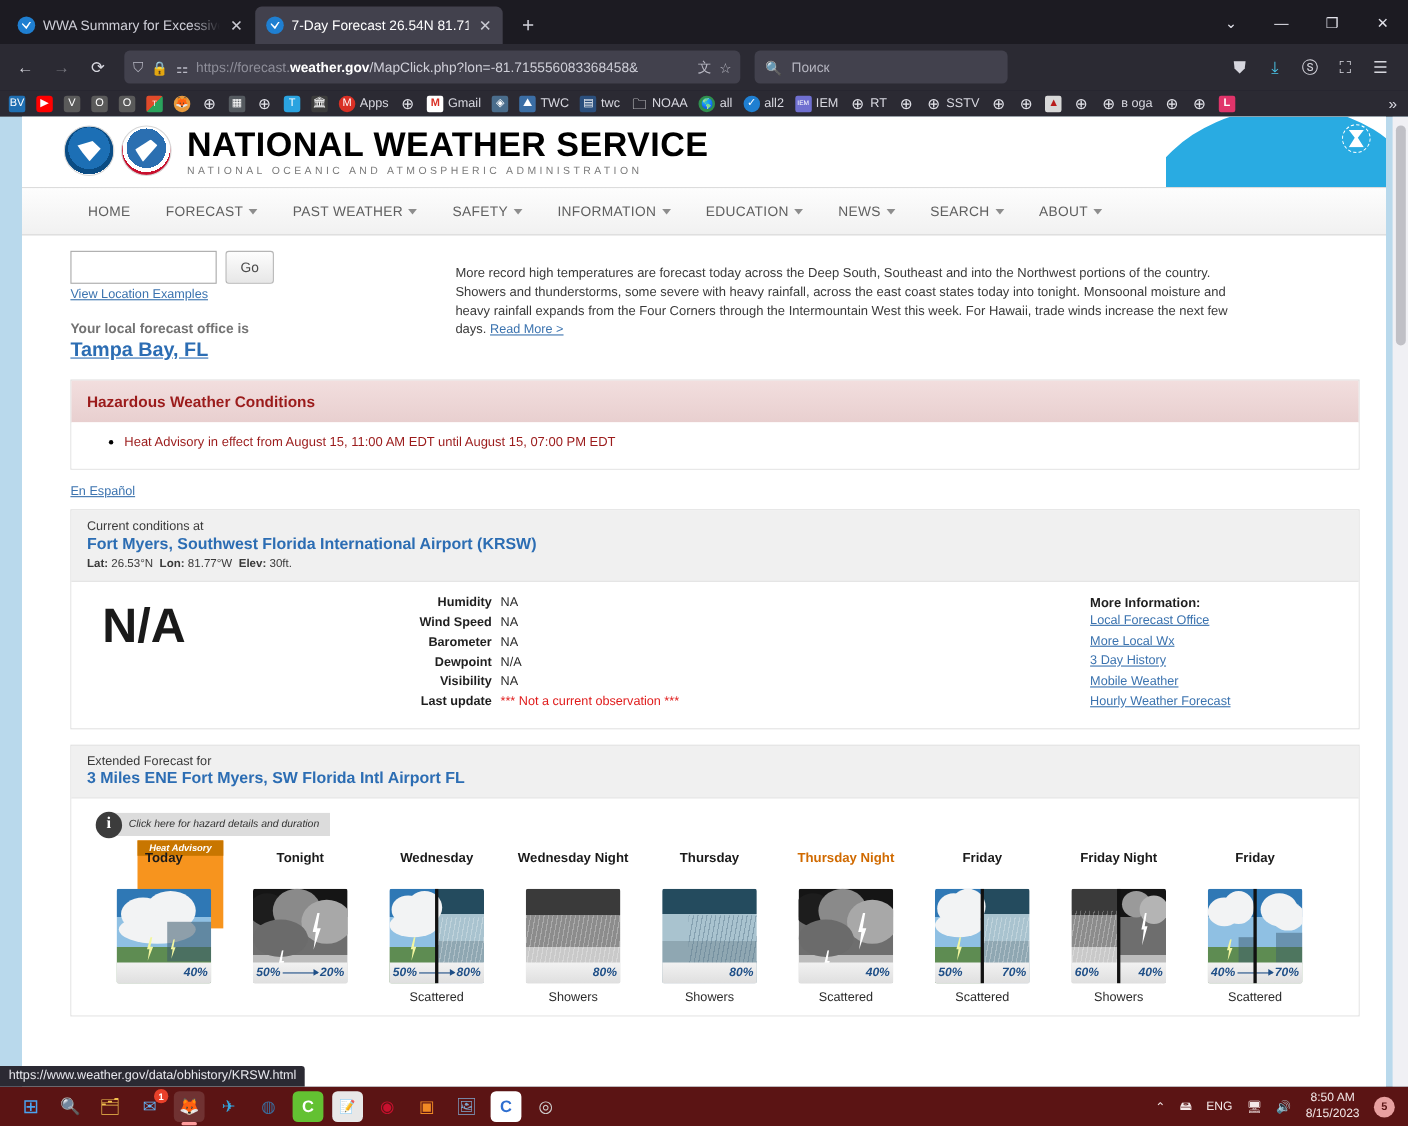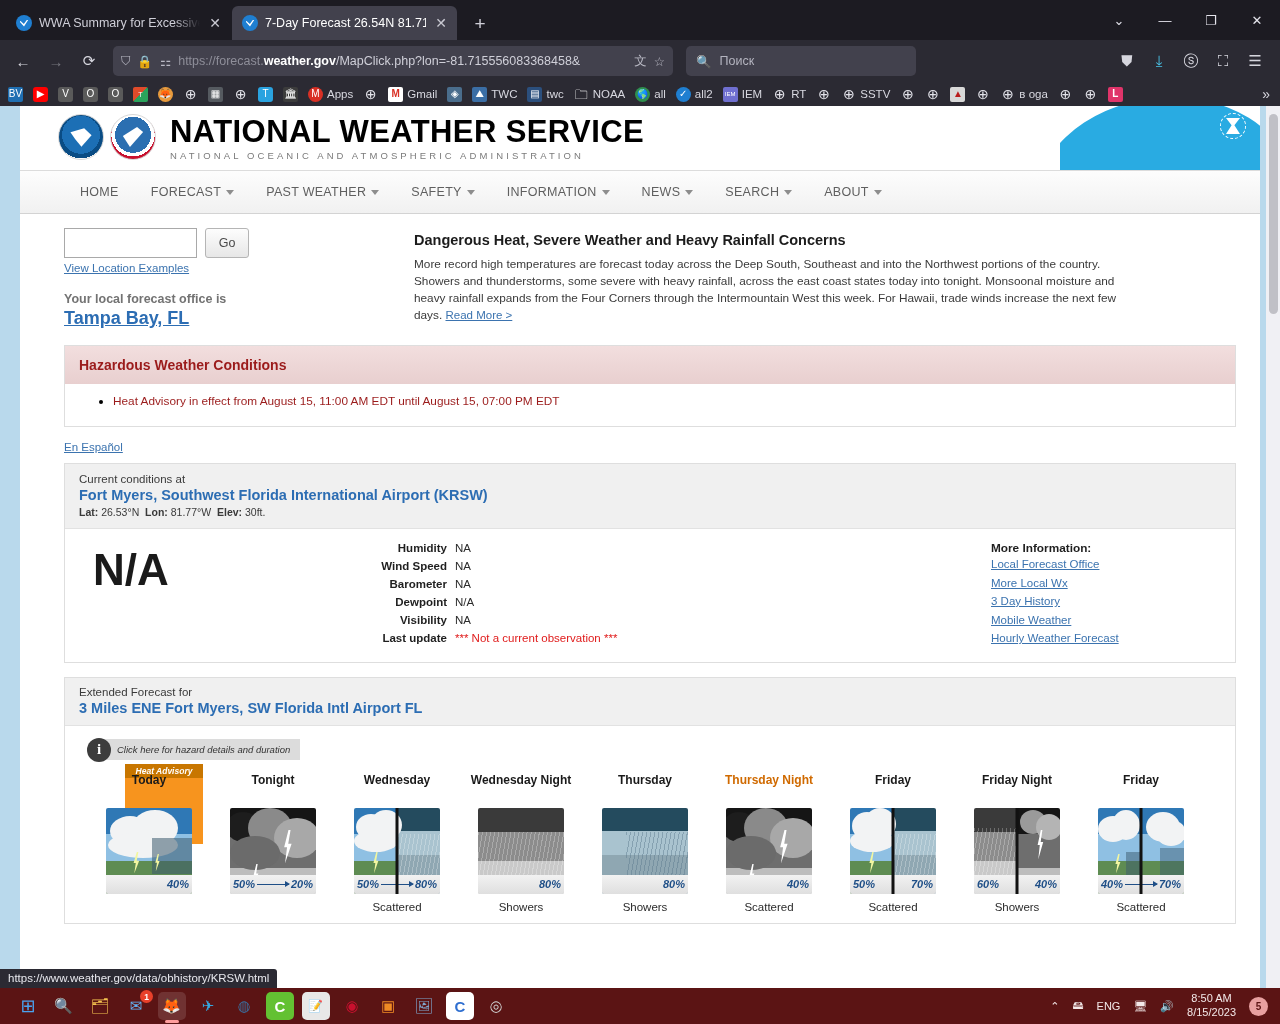--- a/index.html
+++ b/index.html
@@ -432,20 +432,24 @@
           </div>
         <div class="navitem">
             <span>SAFETY</span>
             <i class="caret"></i>
           </div>
         <div class="navitem">
             <span>INFORMATION</span>
             <i class="caret"></i>
           </div>
         <div class="navitem">
+            <span>EDUCATION</span>
+            <i class="caret"></i>
+          </div>
+        <div class="navitem">
             <span>NEWS</span>
             <i class="caret"></i>
           </div>
         <div class="navitem">
             <span>SEARCH</span>
             <i class="caret"></i>
           </div>
         <div class="navitem">
             <span>ABOUT</span>
             <i class="caret"></i>
@@ -456,21 +460,20 @@
         <div class="searchcol">
           <div class="locform">
             <input class="locinput" value="" style="">
             <div class="gobtn">Go</div>
           </div>
           <a class="lnk">View Location Examples</a>
           <div class="locoffice-lbl">Your local forecast office is</div>
           <div class="locoffice">Tampa Bay, FL</div>
         </div>
         <div class="newscol">
-          <div class="newstitle">Dangerous Heat, Severe Weather and Heavy Rainfall Concerns</div>
           <div class="newsbody"><span>More record high temperatures are forecast today across the Deep South, Southeast and into the Northwest portions of the country. Showers and thunderstorms, some severe with heavy rainfall, across the east coast states today into tonight. Monsoonal moisture and heavy rainfall expands from the Four Corners through the Intermountain West this week. For Hawaii, trade winds increase the next few days.</span> <a class="lnk">Read More &gt;</a></div>
         </div>
       </div>
 
       <div class="panel">
         <div class="haz-head">Hazardous Weather Conditions</div>
         <div class="haz-body">
           <ul>
             <li><a>Heat Advisory in effect from August 15, 11:00 AM EDT until August 15, 07:00 PM EDT</a></li>
           </ul>

